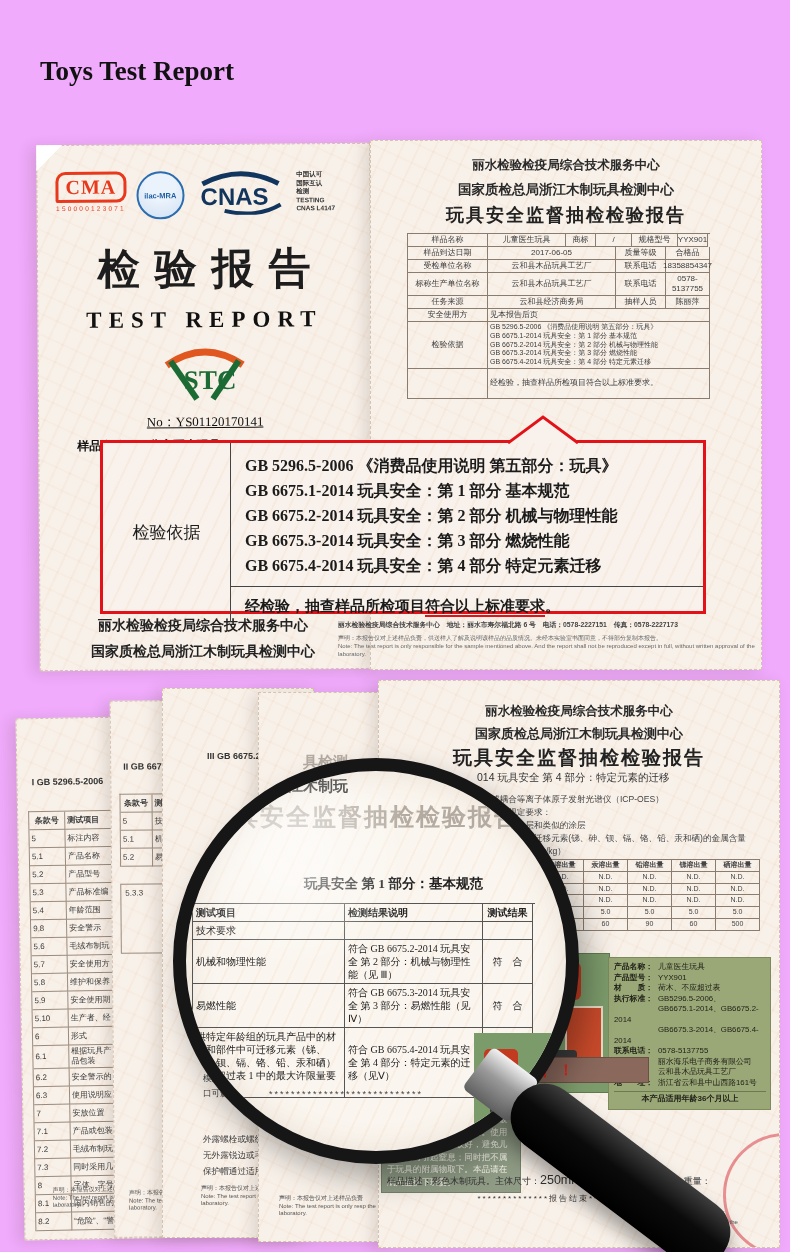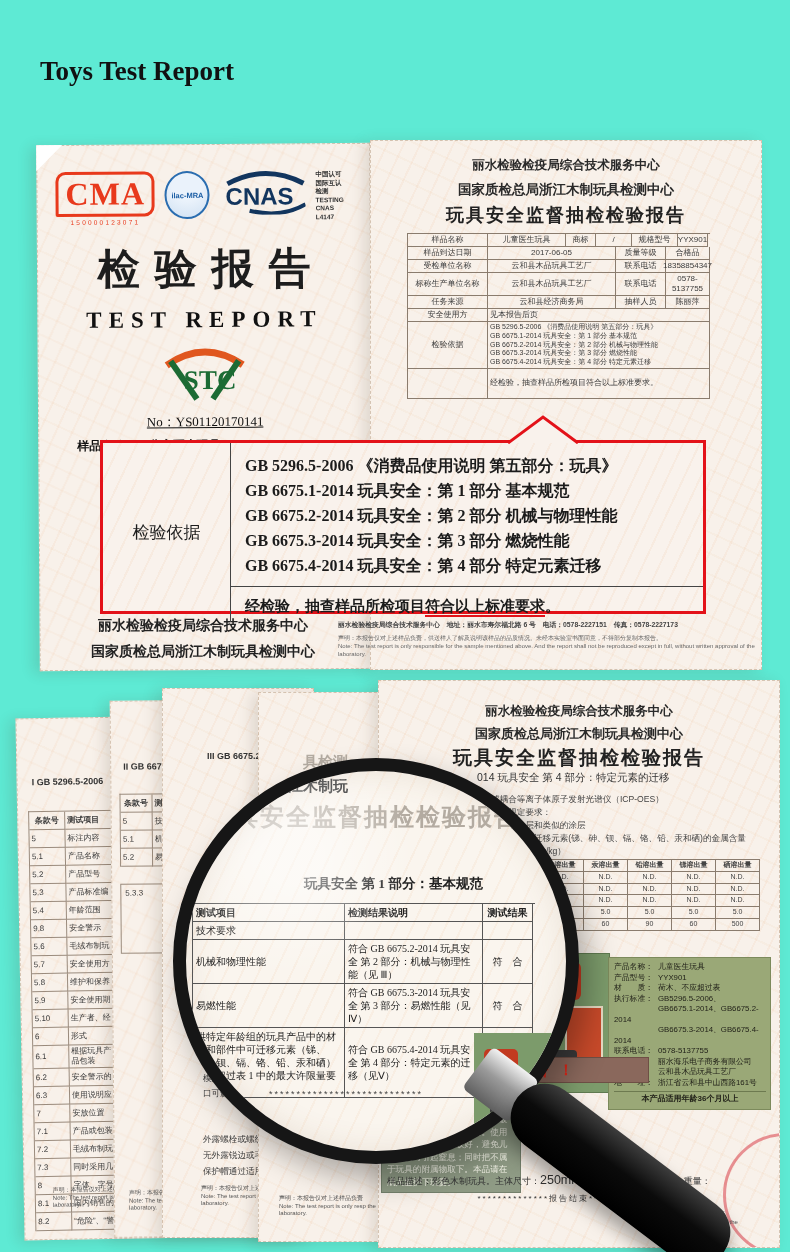--- a/index.html
+++ b/index.html
@@ -1,31 +1,31 @@
 <!DOCTYPE html>
 <html><head>
 <meta charset="utf-8">
 <style>
   html,body{margin:0;padding:0;background:#fff}
-  #canvas{position:relative;width:790px;height:1252px;background:#5eead4;overflow:hidden;
+  #canvas{position:relative;width:790px;height:1252px;background:#f0abfc;overflow:hidden;
           font-family:"Liberation Sans","DejaVu Sans",sans-serif;color:#222}
   .abs{position:absolute}
   .c{text-align:center}
   .serif{font-family:"Liberation Serif","DejaVu Serif",serif}
   
   .page{position:absolute;background-color:#f8f1ea;border:1px dashed rgba(185,160,135,.55);
         background-image:
           repeating-linear-gradient(115deg, rgba(228,148,80,.075) 0 2px, transparent 2px 15px),
           repeating-linear-gradient(25deg, rgba(228,148,80,.05) 0 2px, transparent 2px 19px);
         box-shadow:-6px 2px 14px rgba(70,50,30,.14)}
   
   .fold{position:absolute;left:-1px;top:-1px;width:0;height:0;border-top:26px solid #fff;border-right:26px solid transparent}
   .logos{position:absolute;left:18px;top:26px;width:296px;display:flex;align-items:flex-start;gap:10px}
   .cma-box{border:3px solid #e8391c;border-radius:10px 10px 10px 2px;padding:1px 7px;color:#e8391c;
-           font-weight:bold;font-size:32px;letter-spacing:1px;font-family:"Liberation Serif",serif}
+           font-weight:bold;font-size:20px;letter-spacing:1px;font-family:"Liberation Serif",serif}
   .cma-num{font-size:6.5px;color:#e8391c;letter-spacing:2.2px;margin-top:2px;text-align:center}
   .ilac{width:44px;height:44px;border-radius:50%;border:2px solid #2a6db0;color:#1d5fa5;font-size:7.5px;
         font-weight:bold;display:flex;align-items:center;justify-content:center;
         background:radial-gradient(circle at 50% 30%, #eaf2fb 0 40%, #cfe0f2 100%)}
   .cnas-side{font-size:6.5px;line-height:8.5px;color:#333;font-weight:bold}
   .t-cn{font-size:42px;font-weight:bold;letter-spacing:15px;color:#1d1d1d;font-family:"Liberation Sans",sans-serif}
   .t-en{font-size:23px;letter-spacing:7px;color:#111;font-family:"Liberation Serif",serif;font-weight:bold}
   .no-line{font-size:13px;font-family:"Liberation Serif",serif;color:#111;text-decoration:underline}
   .sample-line{font-size:12px;font-weight:bold;color:#111}
   .doc1foot{font-size:14px;font-weight:bold;color:#222;line-height:26px;text-align:center}
@@ -51,21 +51,21 @@
   
   .st{border-top:1px solid #9a8b7d;border-left:1px solid #9a8b7d;font-size:8px;color:#3b3b3b}
   .st .tr>span{border-color:#9a8b7d;min-height:15px}
   .sheader{font-size:9px;font-weight:bold;color:#333}
   .tinyfoot{font-size:6px;color:#555;line-height:7.5px;width:120px}
   
   .mg{border-top:1px solid #8a7c6e;border-left:1px solid #8a7c6e;font-size:7px;color:#444}
   .mg .tr{grid-template-columns:repeat(6,44px)}
   
   .plabel{background:#9aa877;border:1px solid #7c8a5c;color:#23231a;font-size:7.8px;line-height:10.5px;padding:4px 4px 2px 5px}
-  .plabel .k{display:inline-block;min-width:44px;font-weight:normal}
+  .plabel .k{display:inline-block;min-width:44px;font-weight:bold}
   .agebar{background:#9aa877;border-top:1px solid #6d7a50;margin-top:3px;font-weight:bold;font-size:8px;text-align:center;padding:2px 0}
   .photo{background:#7c9b6b;border:1px solid #5f7a50;overflow:hidden}
   .warnbar{background:#8a685c;color:#e02718;font-weight:bold;font-size:15px;letter-spacing:10px;
            text-align:center;line-height:24px;border:1px solid #6e4f45}
   .warntext{background:#8f9b85;color:#f2f2e6;font-size:8.6px;line-height:12.5px;padding:4px 5px;border:1px solid #74806c}
   
   .glass{position:absolute;left:173px;top:758px;width:380px;height:380px;border-radius:50%;
          border:13px solid #161616;background:#faf5ee;z-index:20;
          box-shadow:10px 16px 30px rgba(0,0,0,.30), inset 0 0 30px rgba(120,90,60,.12)}
   .glass-in{position:absolute;inset:0;border-radius:50%;overflow:hidden;

